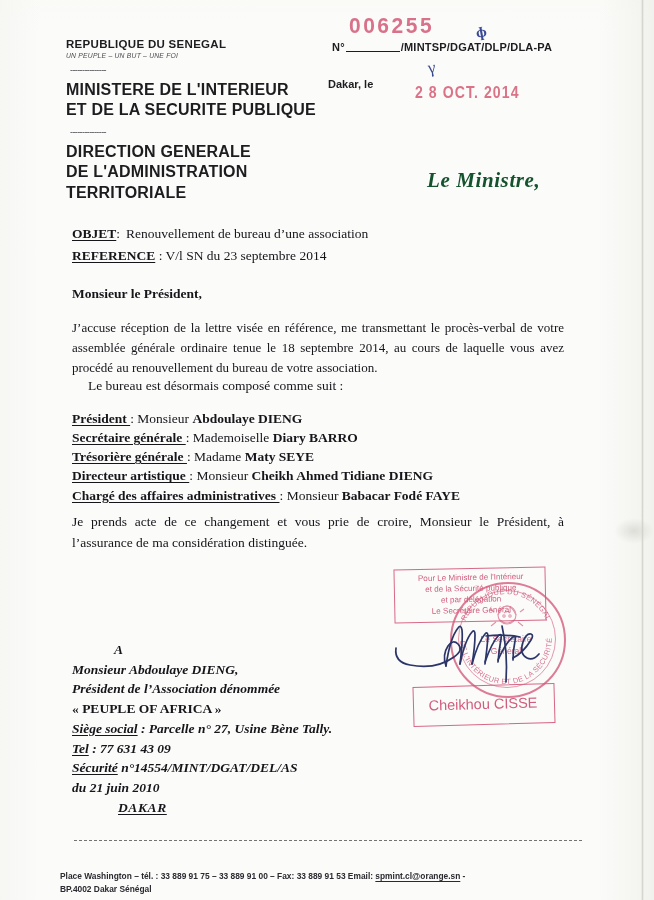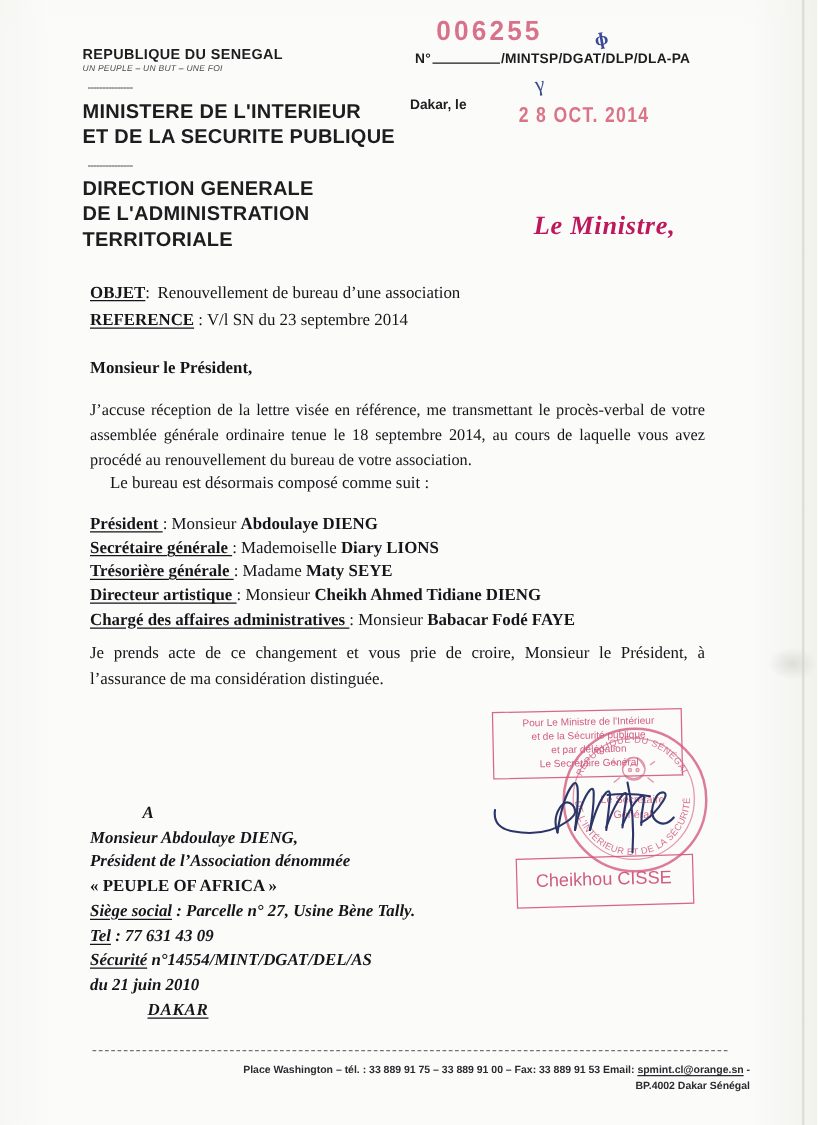--- a/index.html
+++ b/index.html
@@ -160,21 +160,21 @@
   
   .minister-line {
     position: absolute;
     left: 427px;
     top: 168px;
     font-family: "Liberation Serif", serif;
     font-style: italic;
     font-weight: bold;
     font-size: 21px;
     letter-spacing: 0.6px;
-    color: #be185d;
+    color: #14532d;
     text-align: center;
   }
 
   
   .objet-row, .reference-row {
     position: absolute;
     left: 72px;
     font-size: 13.5px;
     color: #15151a;
     white-space: nowrap;
@@ -396,23 +396,23 @@
     position: absolute;
     left: 74px;
     top: 840px;
     width: 508px;
     border-top: 1.2px dashed #5c5c60;
     opacity: 0.85;
   }
   .footer-text {
     position: absolute;
     left: 60px;
-    top: 849px;
+    top: 870px;
     width: 540px;
-    text-align: right;
+    text-align: left;
     font-family: "Liberation Sans", sans-serif;
     font-weight: bold;
     font-size: 8.4px;
     line-height: 1.55;
     color: #2a2a30;
   }
   .footer-text .email {
     text-decoration: underline;
     text-underline-offset: 1.5px;
   }
@@ -458,21 +458,21 @@
 
   <div class="salutation">Monsieur le Président,</div>
   <div class="para-1">J’accuse réception de la lettre visée en référence, me transmettant le procès-verbal de votre assemblée générale ordinaire tenue le 18 septembre 2014, au cours de laquelle vous avez procédé au renouvellement du bureau de votre association.</div>
   <div class="para-2">Le bureau est désormais composé comme suit :</div>
 
   <div class="officers">
     <div class="officer-row">
       <span class="officer-role">Président </span><span>: </span><span>Monsieur </span><span class="officer-name">Abdoulaye DIENG</span>
     </div>
     <div class="officer-row">
-      <span class="officer-role">Secrétaire générale </span><span>: </span><span>Mademoiselle </span><span class="officer-name">Diary LIONS</span>
+      <span class="officer-role">Secrétaire générale </span><span>: </span><span>Mademoiselle </span><span class="officer-name">Diary BARRO</span>
     </div>
     <div class="officer-row">
       <span class="officer-role">Trésorière générale </span><span>: </span><span>Madame </span><span class="officer-name">Maty SEYE</span>
     </div>
     <div class="officer-row">
       <span class="officer-role">Directeur artistique </span><span>: </span><span>Monsieur </span><span class="officer-name">Cheikh Ahmed Tidiane DIENG</span>
     </div>
     <div class="officer-row">
       <span class="officer-role">Chargé des affaires administratives </span><span>: </span><span>Monsieur </span><span class="officer-name">Babacar Fodé FAYE</span>
     </div>

